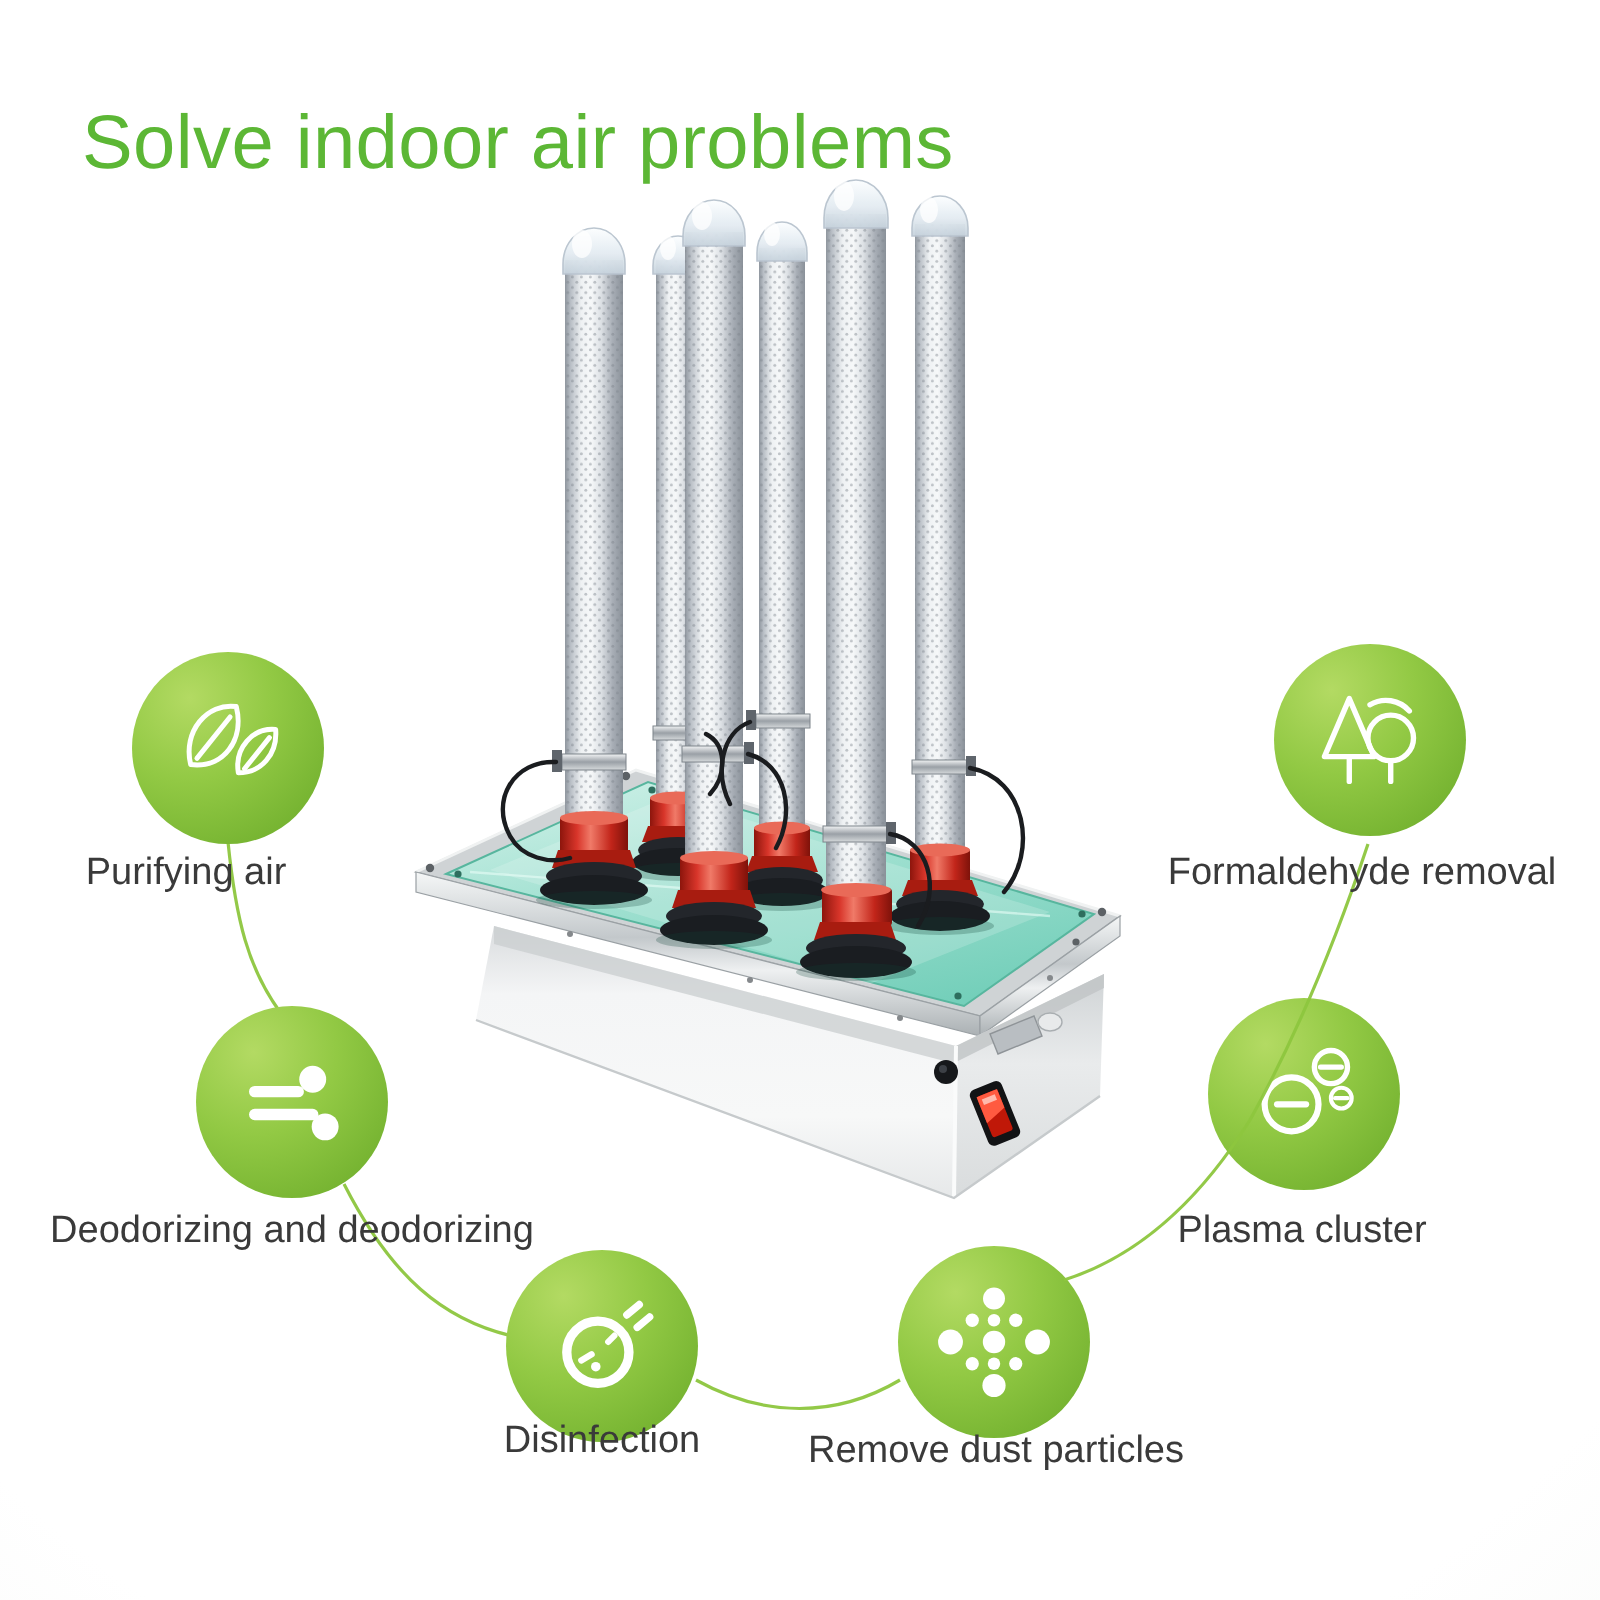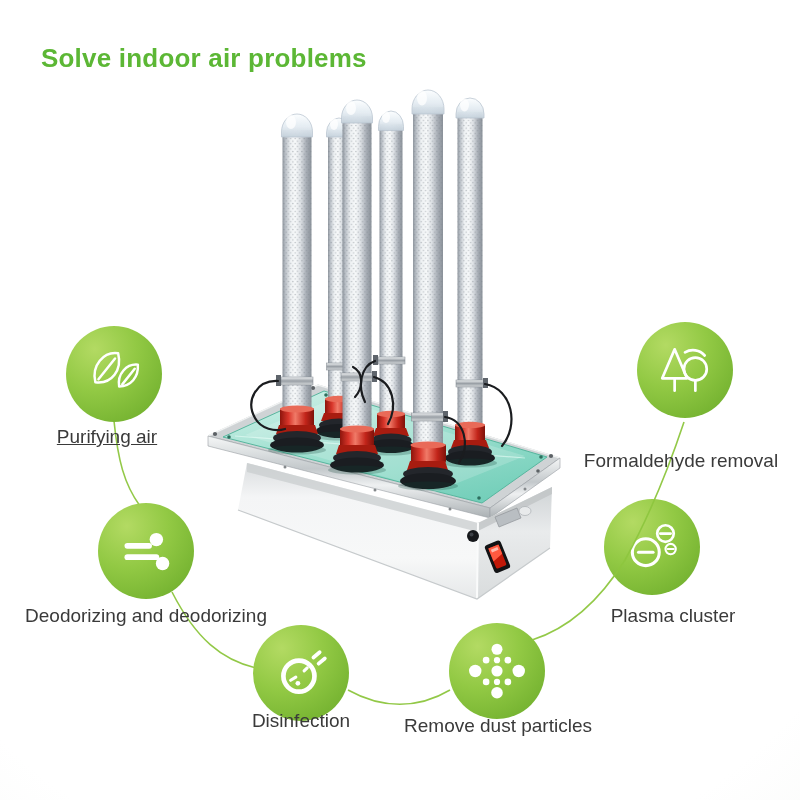--- a/index.html
+++ b/index.html
@@ -7,45 +7,45 @@
     width:800px;height:800px;position:relative;overflow:hidden;
     font-family:"Liberation Sans", sans-serif;
     background:#ffffff;
   }
   .stage{
     position:absolute;inset:0;
     background:radial-gradient(120% 120% at 48% 42%, #ffffff 58%, #eef1ee 100%);
   }
   .title{
     position:absolute;left:41px;top:26px;
-    font-size:26px;font-weight:bold;color:#5cb735;
+    font-size:38px;font-weight:normal;color:#5cb735;
     letter-spacing:0.2px;white-space:nowrap;
   }
   #connector-under,#connector-over,#device{position:absolute;left:0;top:0;}
   #device{left:195px;top:80px;width:400px;height:570px;}
   .badge{
     position:absolute;width:96px;height:96px;border-radius:50%;
     background:radial-gradient(circle at 30% 24%, #b3da63 0%, #92c944 42%, #68a928 100%);
     display:flex;align-items:center;justify-content:center;
   }
   .badge svg{display:block;}
   .flabel{
     position:absolute;font-size:19px;color:#3a3a3a;white-space:nowrap;
     transform:translateX(-50%);
   }
   #badge-purifying{left:66px;top:326px;}
   #badge-formaldehyde{left:637px;top:322px;}
   #badge-deodorizing{left:98px;top:503px;}
   #badge-plasma{left:604px;top:499px;}
   #badge-disinfection{left:253px;top:625px;}
   #badge-dust{left:449px;top:623px;}
-  #label-purifying{left:107px;top:426px;text-decoration:underline;}
-  #label-formaldehyde{left:681px;top:450px;text-align:right;}
+  #label-purifying{left:93px;top:426px;}
+  #label-formaldehyde{left:681px;top:426px;text-align:right;}
   #label-deodorizing{left:146px;top:605px;}
-  #label-plasma{left:673px;top:605px;text-align:right;}
+  #label-plasma{left:651px;top:605px;text-align:right;}
   #label-disinfection{left:301px;top:710px;}
   #label-dust{left:498px;top:715px;}
 </style>
 </head>
 <body>
 
 <div class="stage"></div>
 
 <h1 class="title">Solve indoor air problems</h1>
 

